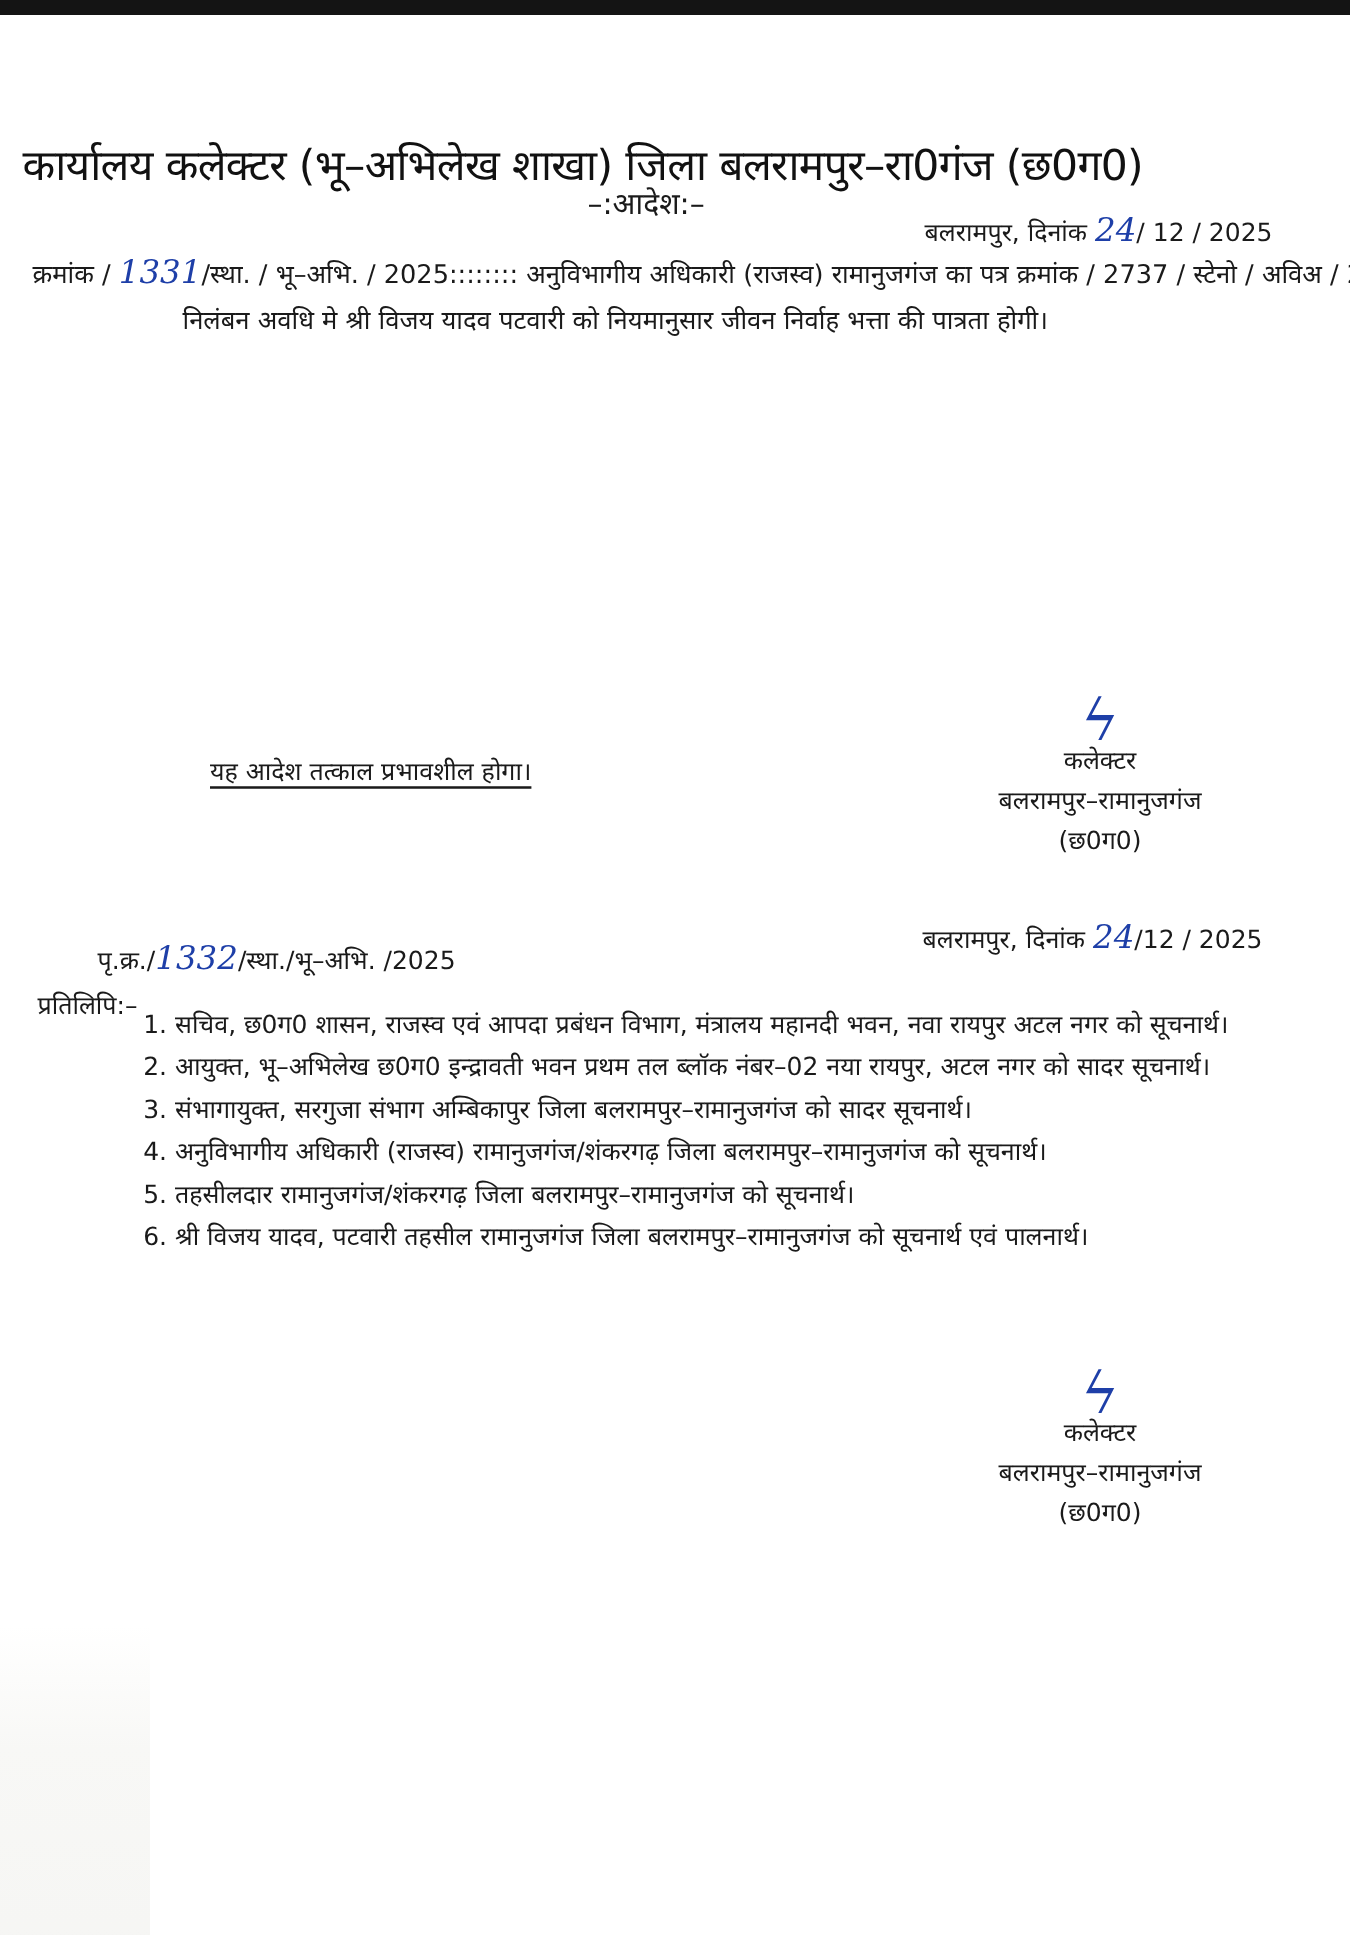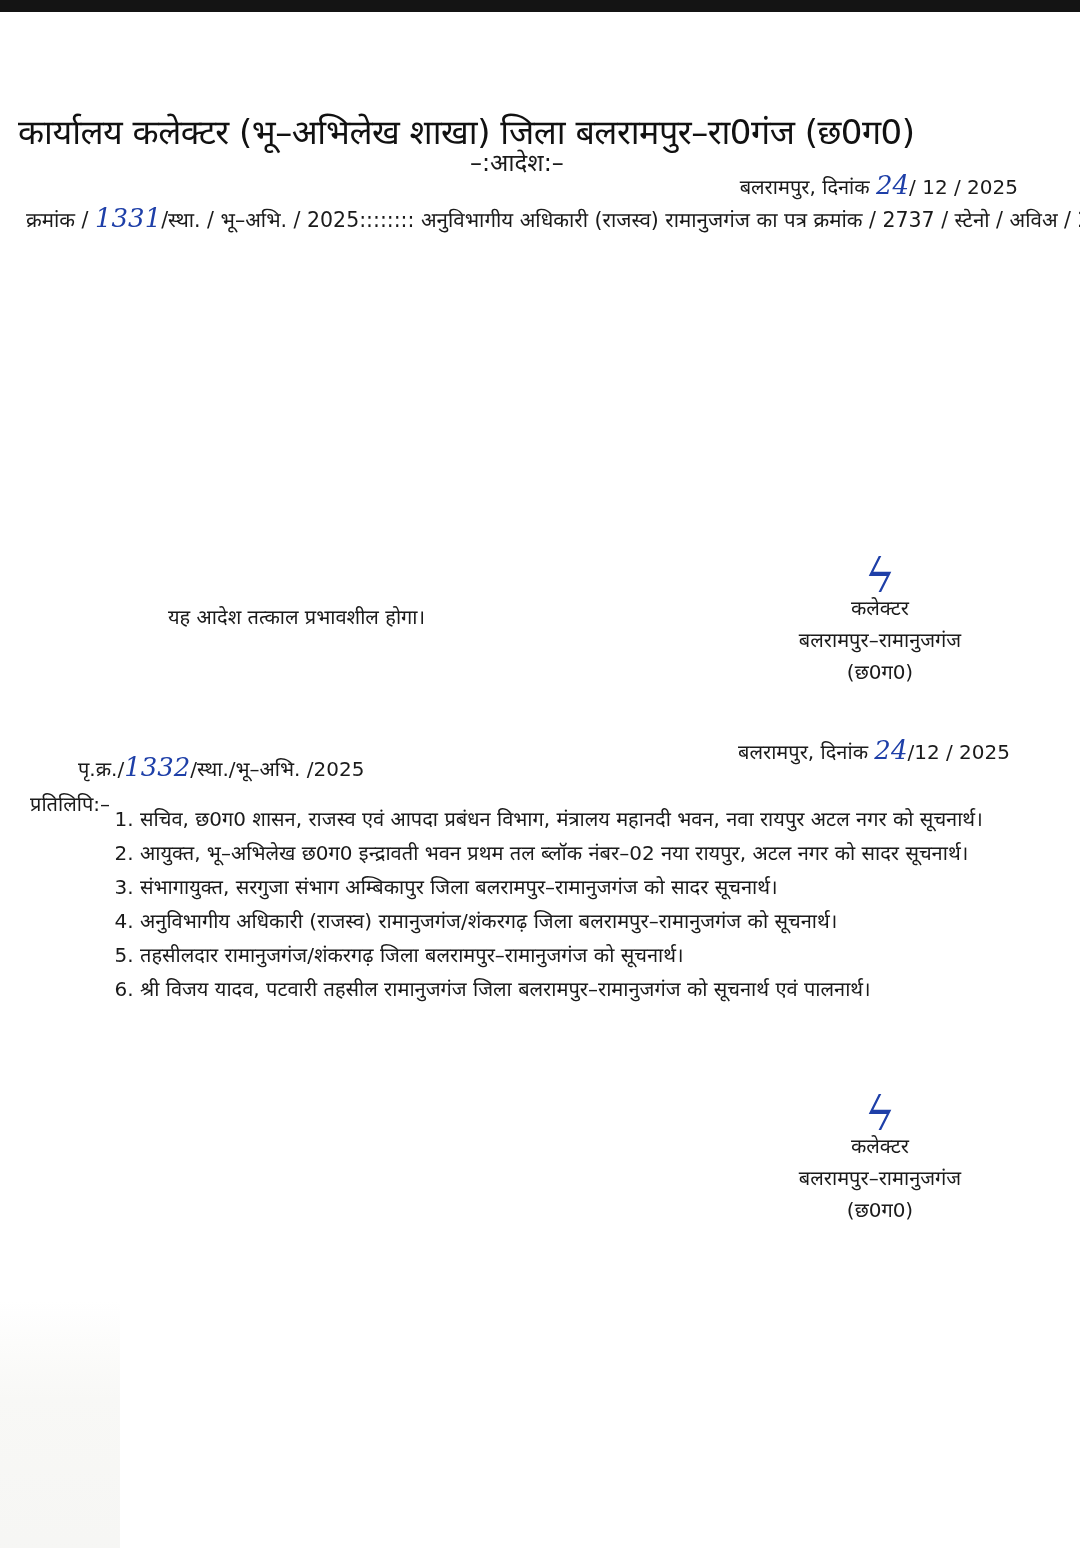--- a/index.html
+++ b/index.html
@@ -11,21 +11,21 @@
   .topbar { position:absolute; left:0; top:0; width:1080px; height:12px; background:#141414; }
   .abs { position:absolute; white-space:nowrap; }
   .title { left:18px; top:108px; font-size:34px; letter-spacing:-0.5px; font-weight:500; color:#111; }
   .title .ul { text-decoration-thickness:2px; text-underline-offset:5px; }
   .sub { left:470px; top:145px; font-size:24px; }
   .dateline { right:62px; top:170px; font-size:20px;text-align:center; }
   .hand { color:#1e3fa8; font-family:"DejaVu Serif", serif; font-style:italic; font-size:26px; }
   .para { left:26px; width:1004px; font-size:20.5px; line-height:36.5px; text-align:justify; }
   .para p { margin:0; }
   .indent { text-indent:120px; }
-  .effect { left:168px; top:603px; font-size:20px; text-underline-offset:5px; }
+  .effect { left:168px; top:603px; font-size:20px; text-decoration:underline; text-underline-offset:5px; }
   .sigblock { text-align:center; font-size:20px; line-height:32px; }
   .sig { color:#1e3fa8; font-size:46px; font-family:"DejaVu Serif", serif; font-style:italic; }
   .pk { left:46px; top:752px; font-size:20px;margin-left:32px; }
   .prati { left:30px; top:790px; font-size:20px; }
   .list { left:134px; top:800px; width:890px; font-size:20px; line-height:34px; }
   .list ol { margin:0; padding-left:36px; }
   .list li { padding-left:0px; }
   .smudge { position:absolute; left:0; top:1300px; width:120px; height:248px;
     background:linear-gradient(180deg, #ffffff 0%, #f5f5f2 40%, #f2f2ef 100%); opacity:.7; }
 </style>
@@ -35,20 +35,21 @@
 <div class="topbar"></div>
 
 <div class="abs title"><span>कार्यालय कलेक्टर (भू–अभिलेख शाखा) </span><span class="ul">जिला बलरामपुर–रा0गंज</span><span> (छ0ग0)</span></div>
 
 <div class="abs sub">–:आदेश:–</div>
 
 <div class="abs dateline"><span>बलरामपुर, दिनांक </span><span class="hand">24</span><span>/ 12 / 2025</span></div>
 
 <div class="abs para" style="top:200px;">
   <p><span>क्रमांक / </span><span class="hand">1331</span><span>/स्था. / भू–अभि. / 2025::::::::</span><span> अनुविभागीय अधिकारी (राजस्व) रामानुजगंज का पत्र क्रमांक / 2737 / स्टेनो / अविअ / 2025 रामानुजगंज दिनांक 24.12.2025 के द्वारा श्री विजय यादव पटवारी तहसील रामानुजगंज द्वारा धान खरीदी वर्ष 2025–26 एवं निर्वाचन कार्य मे लापरवाही बरतने तथा संबंधित का उक्त कृत्य छ0ग0 सिविल सेवा (आचरण) नियम 1965 के नियम–3 (1)(2)(3) के विपरित होने के फलस्वरूप निलंबन की कार्यवाही किये जाने हेतु प्रतिवेदित किये जाने के फलस्वरूप श्री विजय यादव पटवारी, तहसील रामानुजगंज को छ0ग0 सिविल सेवा (वर्गीकरण नियंत्रण एवं अपील) नियम 1966 के नियम 9 के उपनियम (1) (क) के तहत् तत्काल प्रभाव से निलंबित किया जाता है। साथ ही निलंबन अवधि में इनका मुख्यालय तहसील कार्यालय शंकरगढ़ जिला बलरामपुर–रामानुगंज नियत किया जाता है।</span></p>
+  <p class="indent" style="margin-top:0;">निलंबन अवधि मे श्री विजय यादव पटवारी को नियमानुसार जीवन निर्वाह भत्ता की पात्रता होगी।</p>
 </div>
 
 <div class="abs effect">यह आदेश तत्काल प्रभावशील होगा।</div>
 
 <div class="abs sigblock" style="left:760px; top:560px; width:240px;">
   <div class="sig">ϟ</div>
   <div>कलेक्टर</div>
   <div>बलरामपुर–रामानुजगंज</div>
   <div>(छ0ग0)</div>
 </div>

